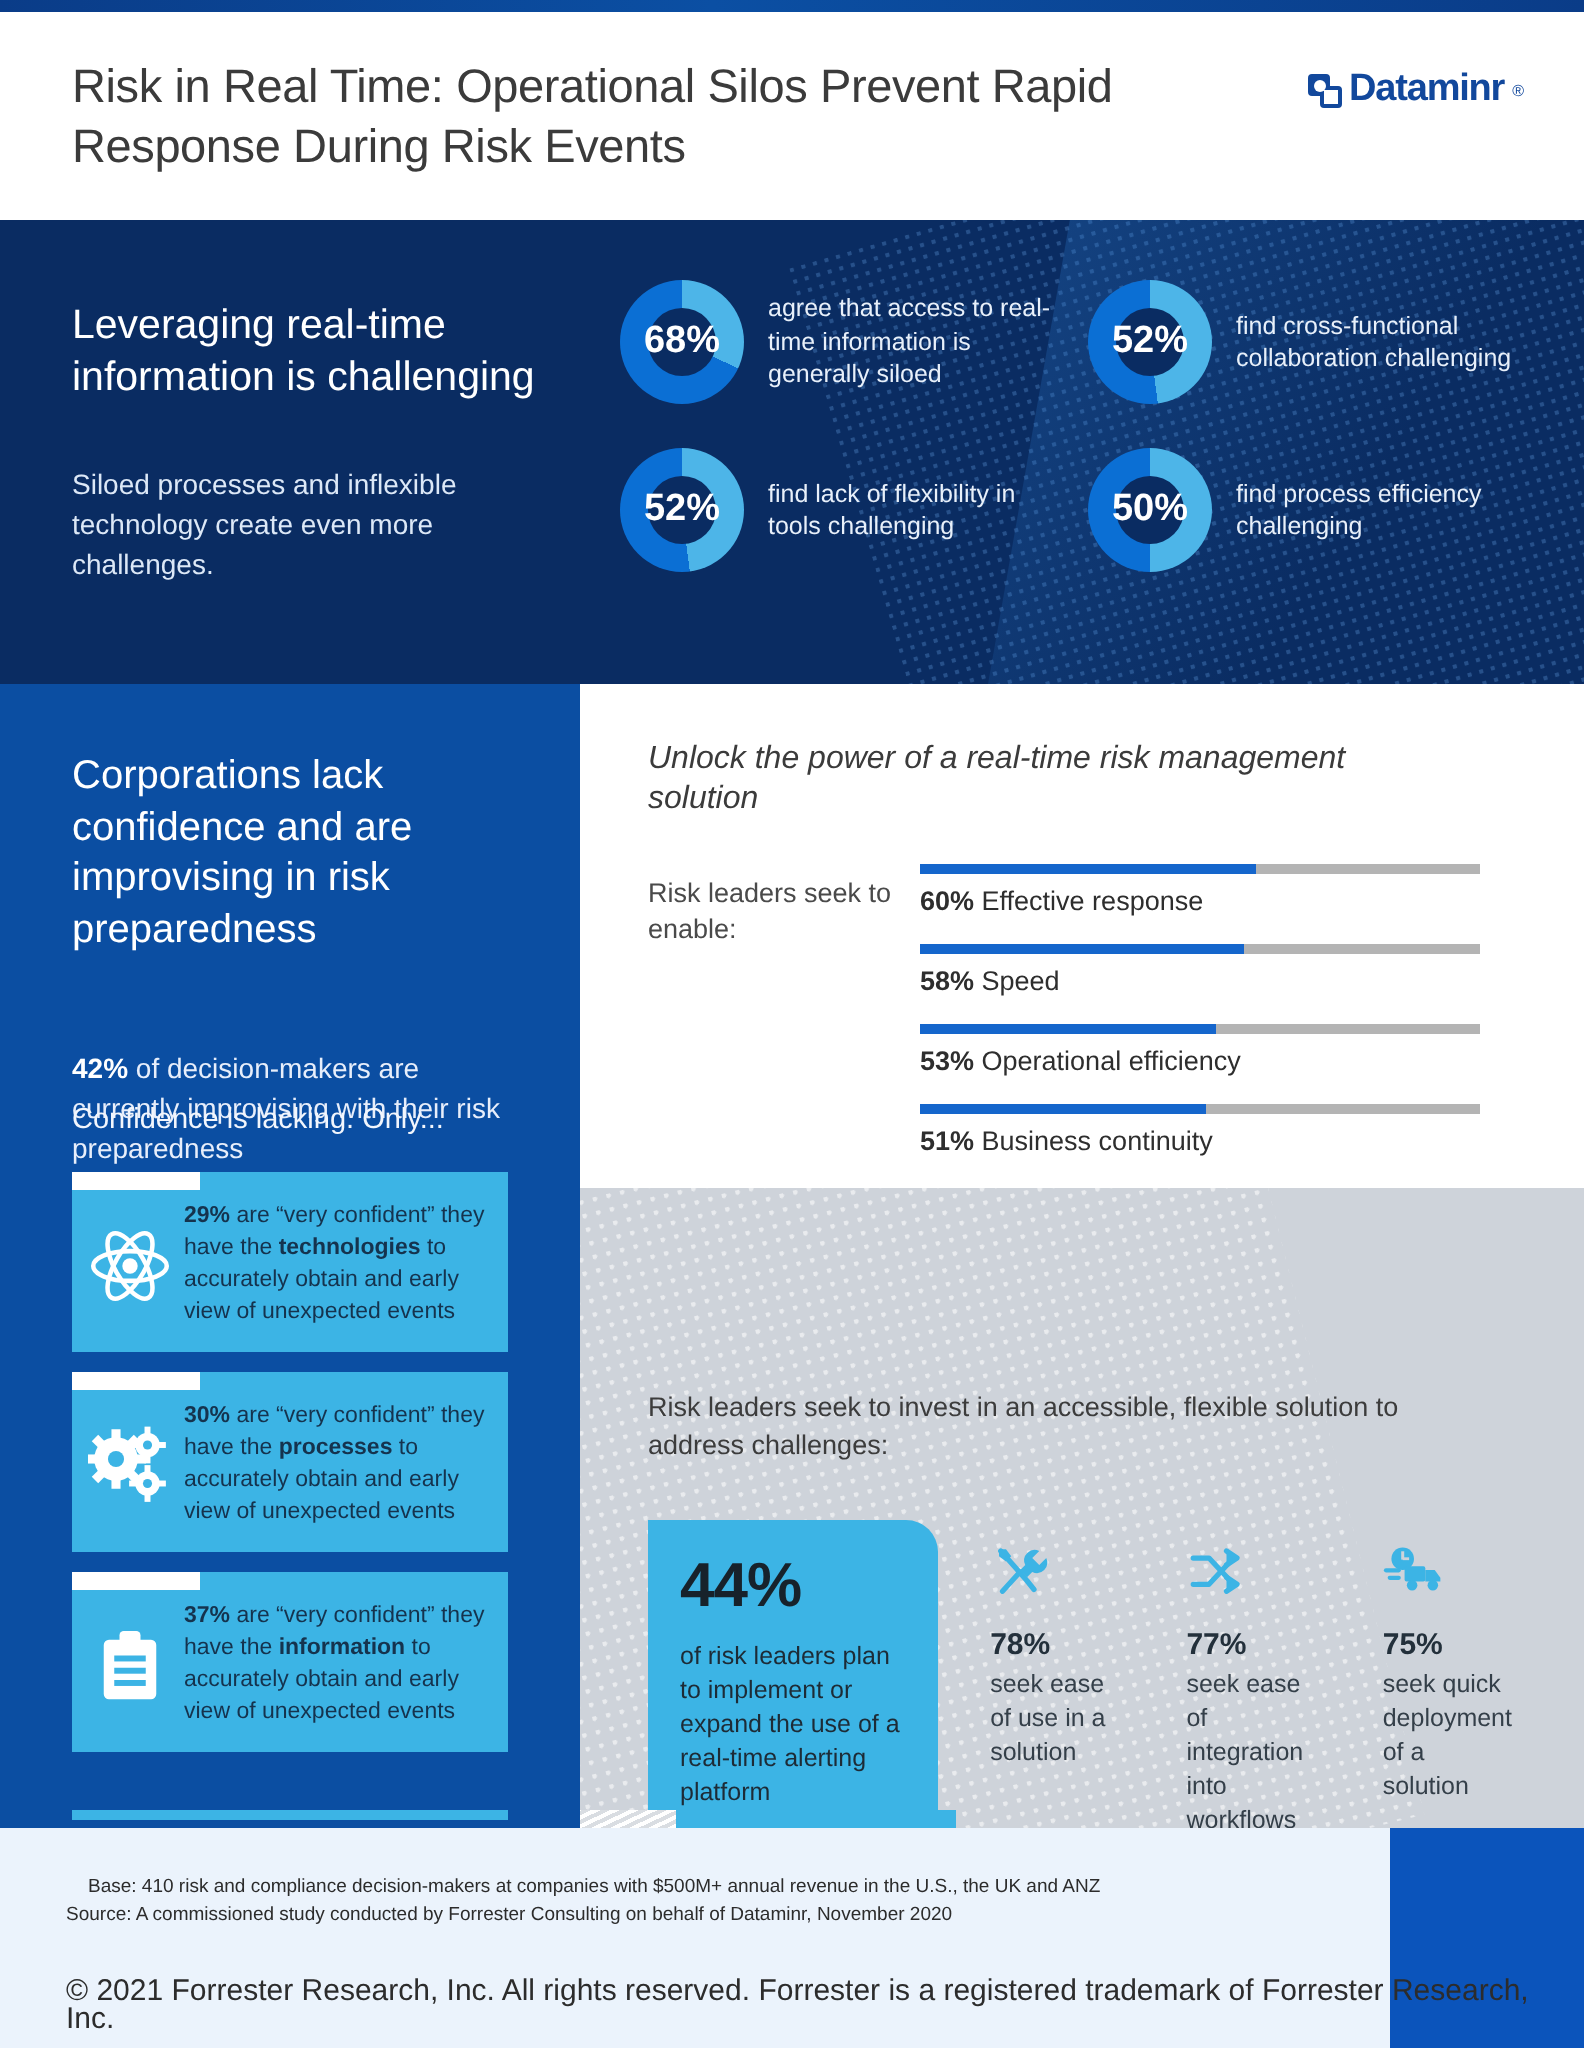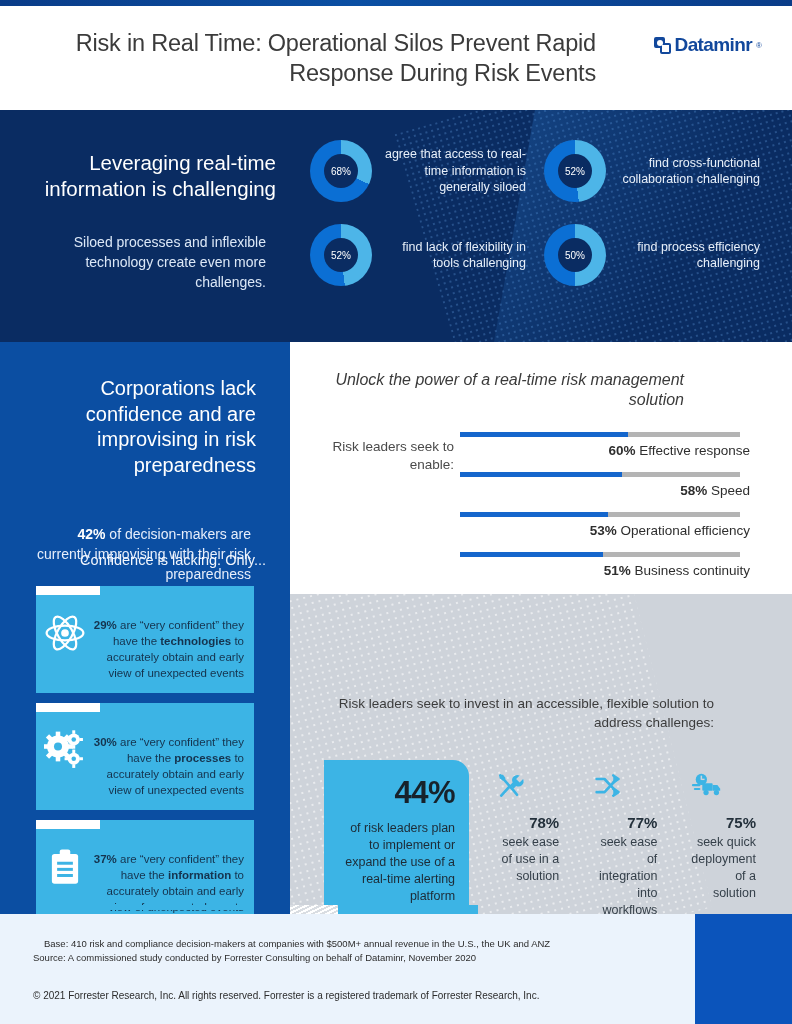--- a/index.html
+++ b/index.html
@@ -2,21 +2,21 @@
 <html><head>
 <meta charset="utf-8">
 <style>
   * { box-sizing: border-box; margin: 0; padding: 0; }
   html, body {
     width: 792px; height: 1024px;
     font-family: "Liberation Sans", sans-serif;
     background: #ffffff;
     overflow: hidden;
   }
-  .page { position: relative; width: 792px; height: 1024px; overflow: hidden; background:#e5e5e5;text-align:right; }
+  .page { position: relative; width: 792px; height: 1024px; overflow: hidden; background:#e5e5e5; }
 
   
   .top-rule { position:absolute; left:0; top:0; width:792px; height:6px;
     background: linear-gradient(90deg, #0a3c88 0%, #0b4fa3 45%, #0a3c88 100%); }
 
   
   .header { position:absolute; left:0; top:6px; width:792px; height:104px; background:#ffffff; }
   .header-title {
     position:absolute; left:36px; top:22px; width:560px;
     font-size:23.5px; line-height:30px; color:#3b3b3b; font-weight:400;
@@ -59,33 +59,33 @@
   .donut-row { display:flex; gap:18px; margin-bottom:22px; }
   .donut-item { display:flex; align-items:center; gap:12px; width:216px; }
   .donut { width:62px; height:62px; border-radius:50%; flex:0 0 62px; position:relative; }
   .donut::after {
     content:""; position:absolute; left:50%; top:50%; transform:translate(-50%,-50%);
     width:34px; height:34px; border-radius:50%; background:#0a2c62;
   }
   .donut-val {
     position:absolute; left:0; top:0; width:62px; height:62px;
     display:flex; align-items:center; justify-content:center;
-    color:#ffffff; font-size:10px; font-weight:400; z-index:2;
+    color:#ffffff; font-size:19px; font-weight:700; z-index:2;
   }
   .donut-lbl { color:#e8f0fa; font-size:12.5px; line-height:16.5px; }
 
   
   .left-col { position:absolute; left:0; top:342px; width:290px; height:572px; background:#0b4ea2; }
   .lc-h { position:absolute; left:36px; top:34px; width:220px; color:#fff; font-size:20px; line-height:25.5px; }
   .lc-p1 { position:absolute; left:36px; top:140px; width:215px; color:#e7eefb; font-size:14px; line-height:20px;margin-top:42px; }
   .lc-p2 { position:absolute; left:36px; top:208px; width:230px; color:#f2f6fd; font-size:14.5px; line-height:20px; }
   .lc-p1 b, .lc-p2 b { font-weight:700; color:#ffffff; }
 
   .cards { position:absolute; left:36px; top:244px; width:218px; }
-  .card { position:relative; width:218px; background:#3cb4e5; margin-bottom:10px; padding:31px 10px 12px 56px; }
+  .card { position:relative; width:218px; background:#3cb4e5; margin-bottom:10px; padding:14px 10px 12px 56px; }
   .card-tab { position:absolute; left:0; top:0; width:64px; height:9px; background:#ffffff; }
   .card-ico { position:absolute; left:8px; top:26px; width:42px; height:42px; }
   .card-txt { color:#15334e; font-size:11.5px; line-height:16px; }
   .card-txt b { font-weight:700; }
   .card-txt .kw { font-weight:700; }
 
   
   .unlock { position:absolute; left:290px; top:342px; width:502px; height:252px; background:#ffffff; }
   .unlock-h { position:absolute; left:34px; top:28px; width:360px; color:#3b3b3b; font-size:16px; line-height:20px;font-style:italic; }
   .unlock-sub { position:absolute; left:34px; top:96px; width:130px; color:#4a4a4a; font-size:13.5px; line-height:18px; }
@@ -119,21 +119,21 @@
   .strip-cyan { position:absolute; left:36px; top:905px; width:218px; height:5px; background:#3cb4e5; }
   .strip-hatch { position:absolute; left:290px; top:905px; width:48px; height:9px;
     background: repeating-linear-gradient(-25deg, #ffffff 0 2px, #d9dde2 2px 4px); }
   .strip-blue2 { position:absolute; left:338px; top:905px; width:140px; height:9px; background:#3cb4e5; }
 
   
   .footer { position:absolute; left:0; top:914px; width:792px; height:110px; background:#ebf3fc; }
   .footer-block { position:absolute; right:0; top:0; width:97px; height:110px; background:#0b54bb; }
   .footer-l1 { position:absolute; left:44px; top:23px; color:#2c2c2c; font-size:9.5px; line-height:14px; }
   .footer-l2 { position:absolute; left:33px; top:37px; color:#2c2c2c; font-size:9.5px; line-height:14px; }
-  .footer-l3 { position:absolute; left:33px; top:75px; color:#2c2c2c; font-size:10px; line-height:14px; }
+  .footer-l3 { position:absolute; left:33px; top:75px; color:#2c2c2c; font-size:15px; line-height:14px; }
 </style>
 </head>
 <body>
 
 <div class="page">
 
   <div class="top-rule"></div>
 
   <div class="header">
     <div class="header-title">Risk in Real Time: Operational Silos Prevent Rapid Response During Risk Events</div>

